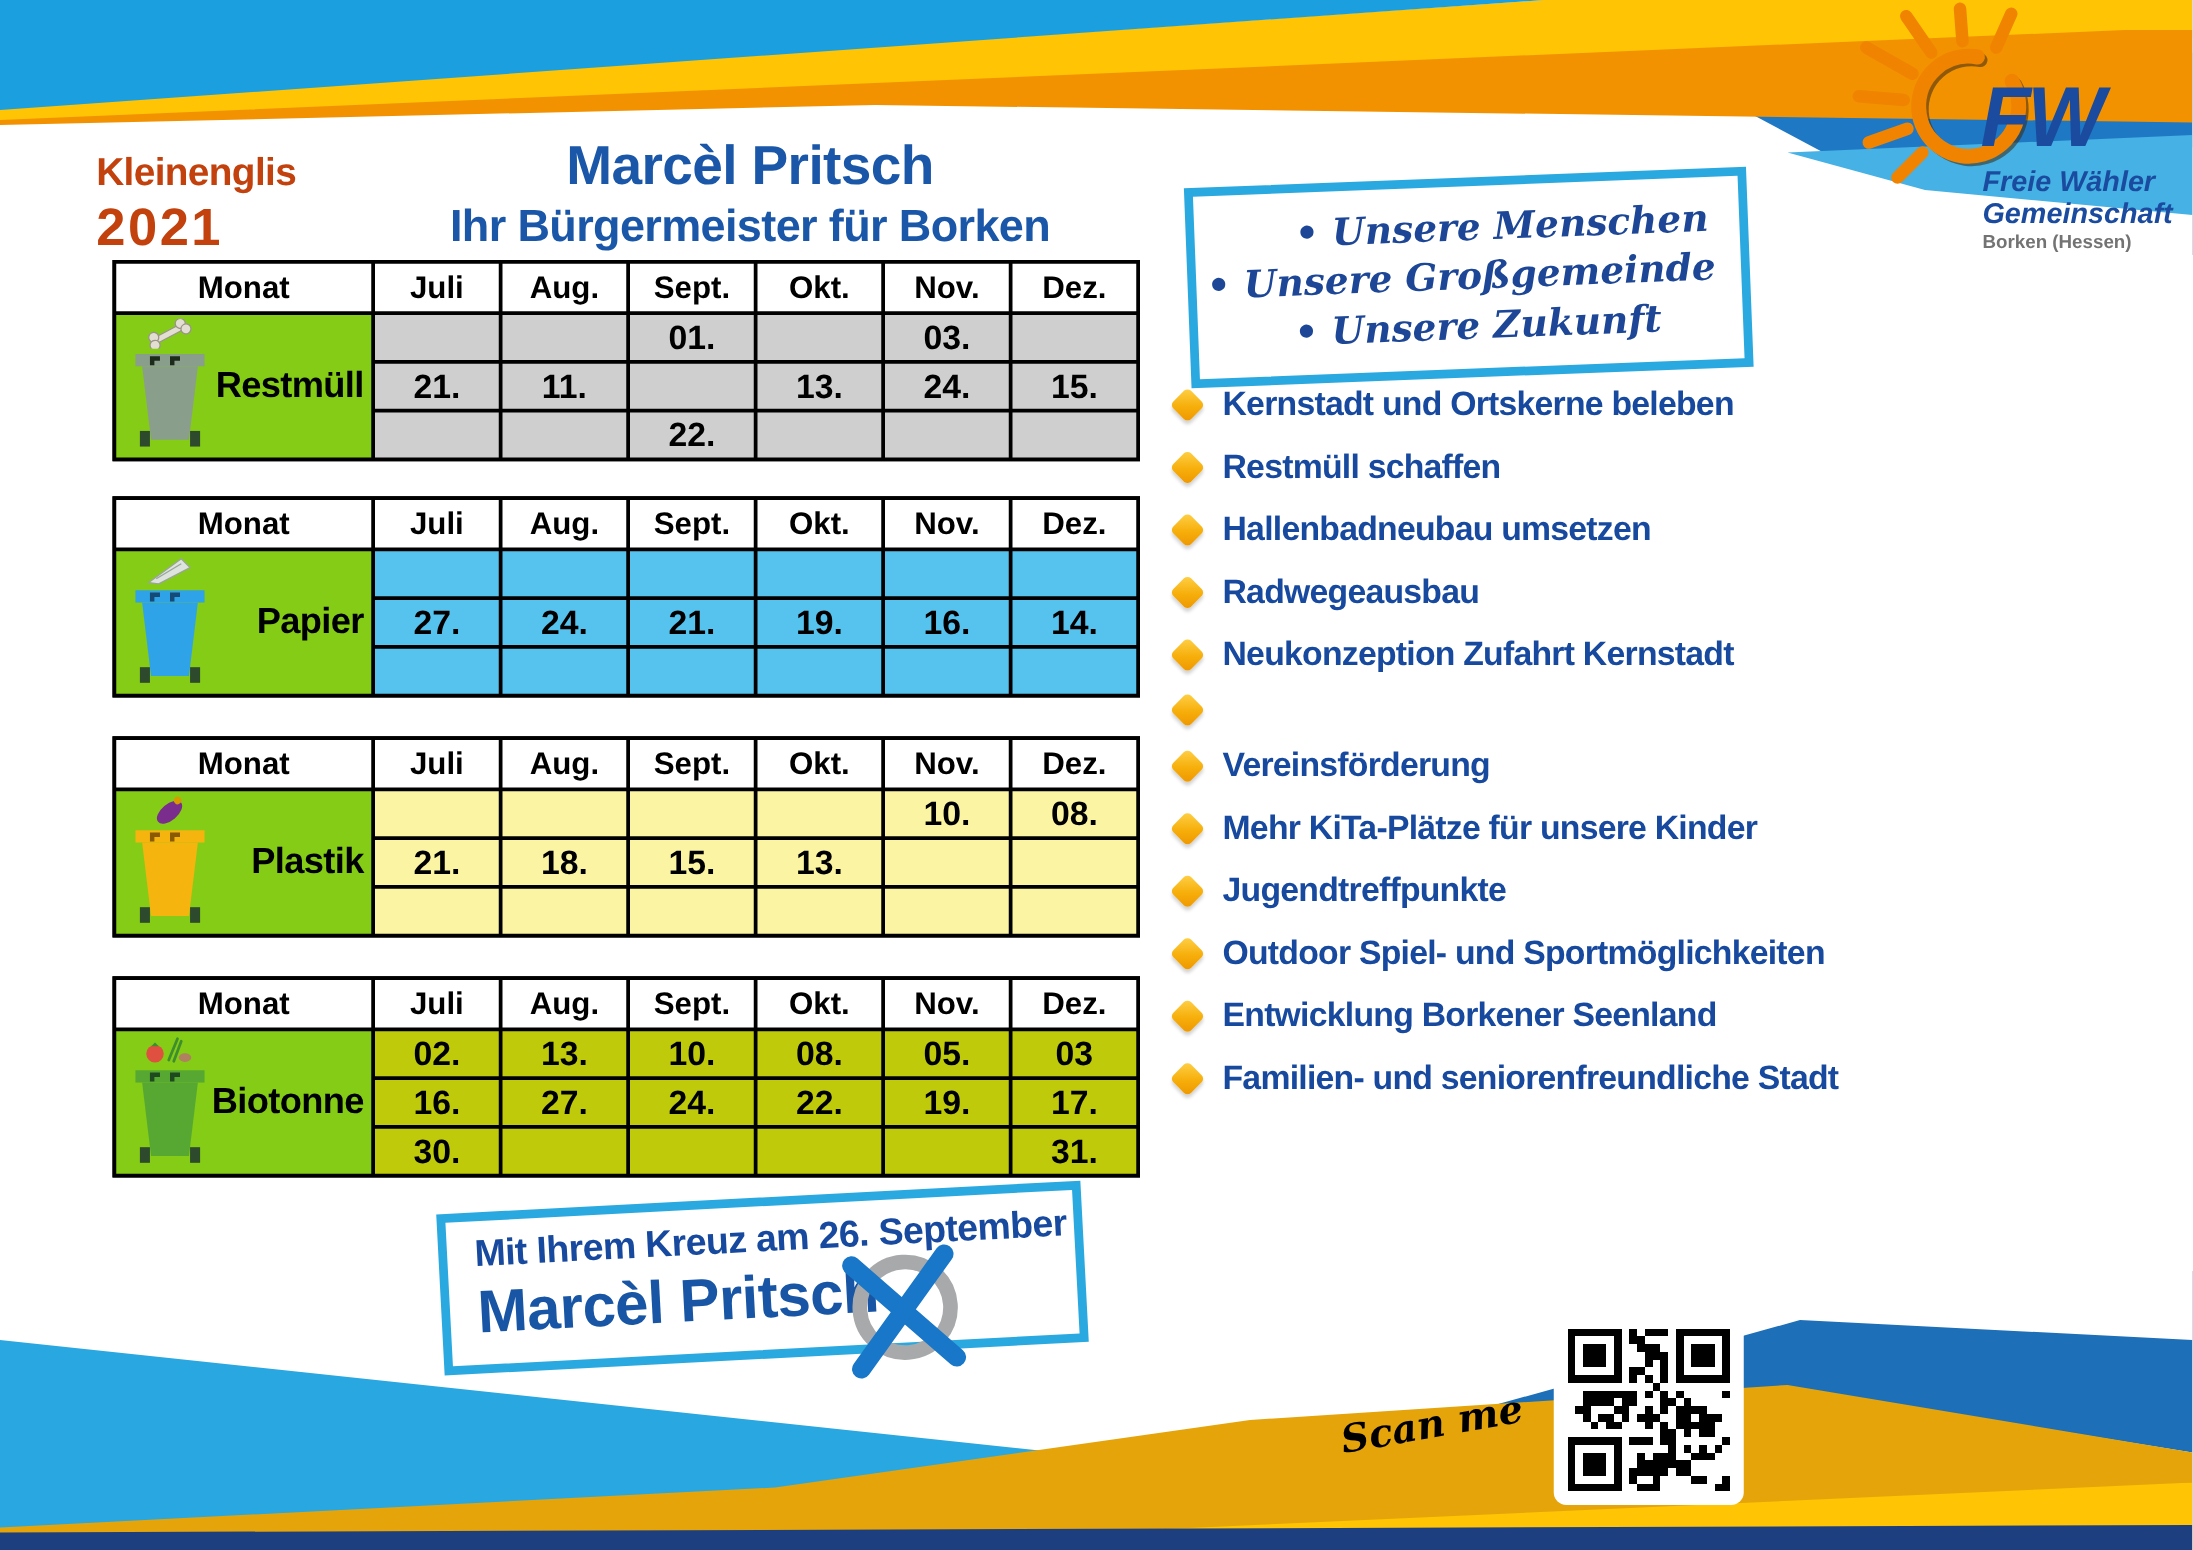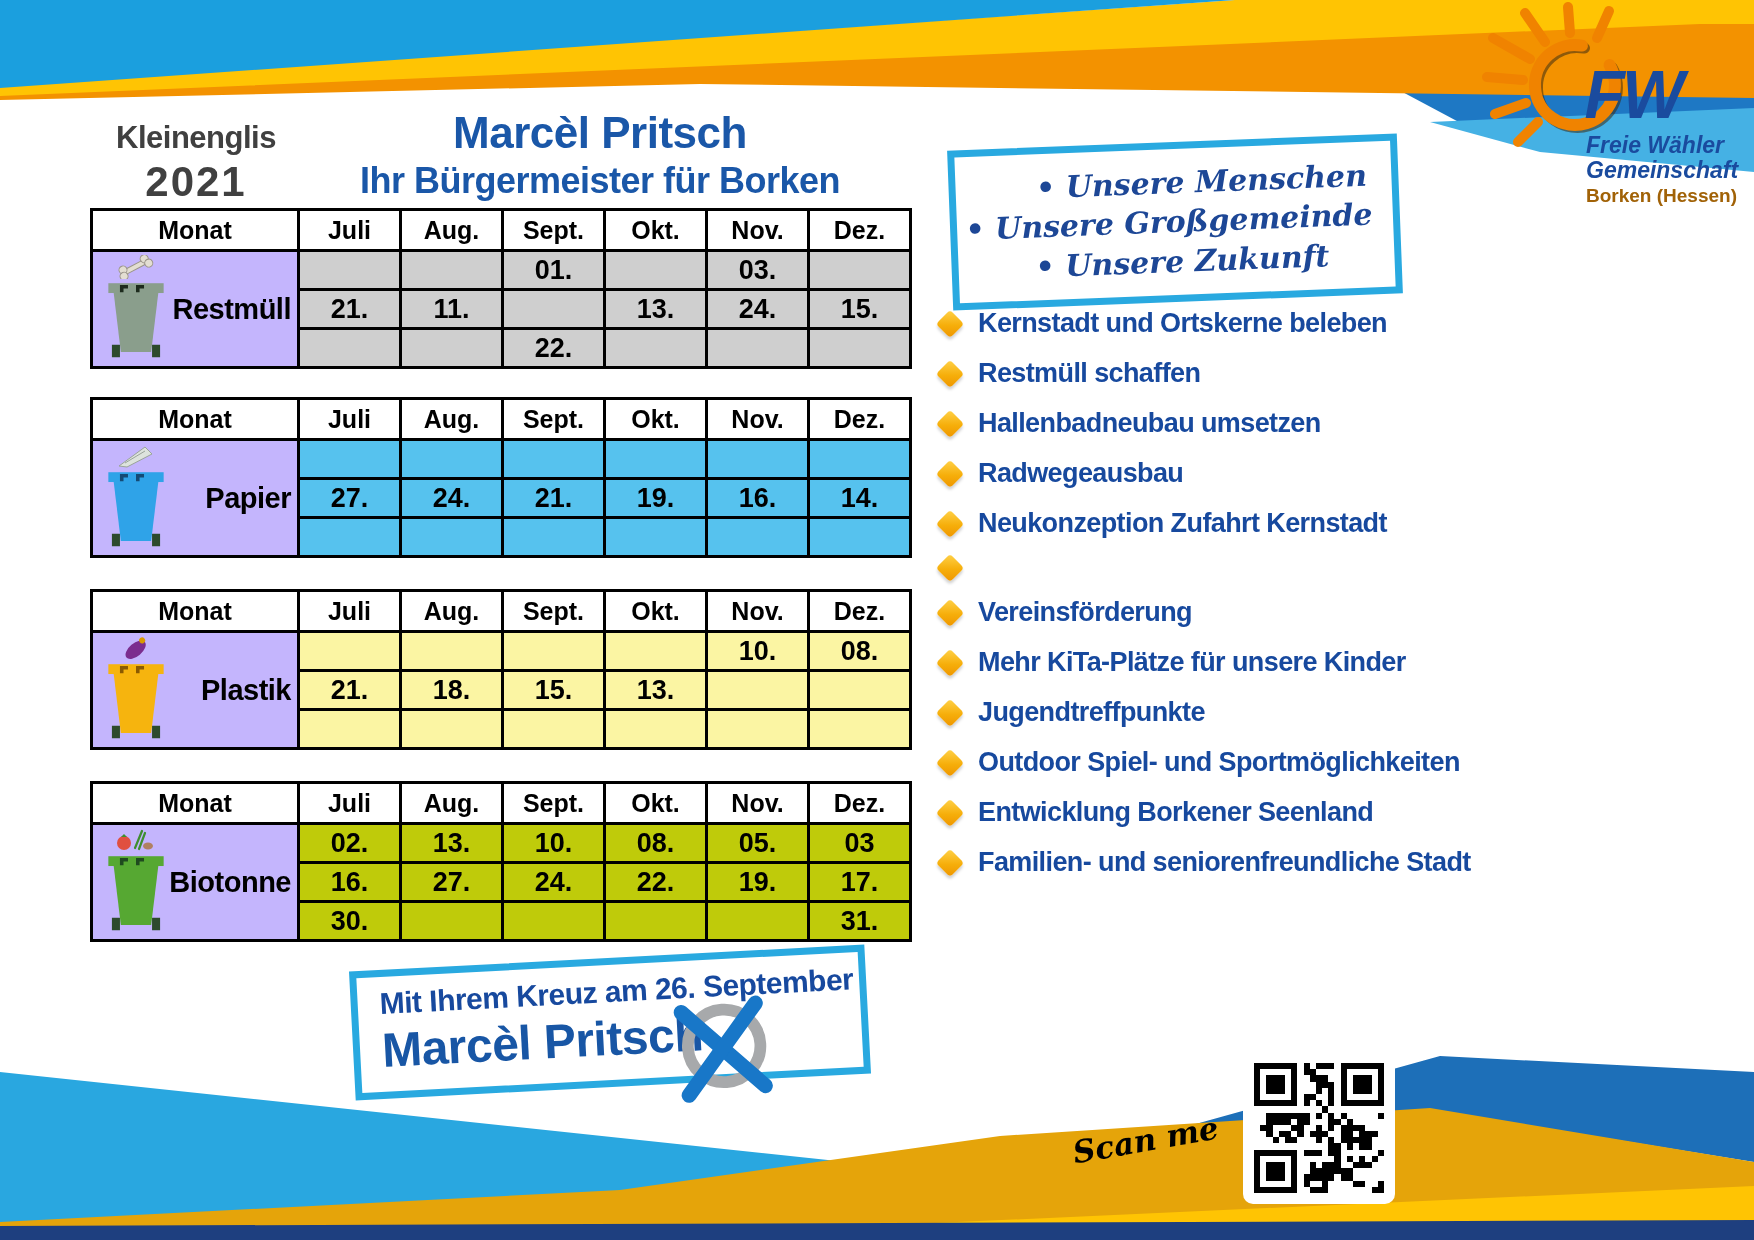--- a/index.html
+++ b/index.html
@@ -13,48 +13,48 @@
   .b-yellow-top{background:#FFC403;clip-path:polygon(0 86px,1235px 0,1754px 0,1754px 30px,0 97px);}
   .b-orange-top{background:#F39200;clip-path:polygon(0 96px,1700px 24px,1754px 24px,1754px 98px,700px 84px,0 100px);}
   .b-blue-top  {background:#1B9FDE;clip-path:polygon(0 0,1235px 0,0 88px);}
   .b-ltblue-bl {background:#29A7E0;clip-path:polygon(0 1072px,1280px 1208px,1280px 1240px,0 1240px);}
   .b-dkblue-br {background:#1D6FB8;clip-path:polygon(880px 1212px,1440px 1056px,1754px 1072px,1754px 1162px,1430px 1110px,1010px 1240px,940px 1240px);}
   .b-gold-bot  {background:#E5A40A;clip-path:polygon(0 1222px,620px 1190px,1000px 1136px,1430px 1108px,1754px 1162px,1754px 1240px,0 1240px);}
   .b-yel-sliver{background:#FFC403;clip-path:polygon(560px 1240px,1754px 1186px,1754px 1240px);}
   .b-navy-strip{background:#1E3F7F;clip-path:polygon(0 1226px,1754px 1220px,1754px 1240px,0 1240px);}
 
   
-  .place{position:absolute;left:88px;top:120px;width:216px;text-align:center;color:#404040;}
+  .place{position:absolute;left:77px;top:120px;width:216px;color:#c2410c;}
   .place-name{font-size:31px;font-weight:800;letter-spacing:-0.5px;}
   .place-year{font-size:42px;font-weight:800;letter-spacing:2px;margin-top:2px;}
   .title-wrap{position:absolute;left:300px;top:108px;width:600px;text-align:center;color:#1A57A8;}
   .title{font-size:44px;font-weight:800;letter-spacing:-0.5px;}
   .subtitle{font-size:36px;font-weight:800;letter-spacing:-0.5px;margin-top:2px;}
 
   
   .cal{position:absolute;left:90px;width:816px;display:grid;
        grid-template-columns:204px repeat(6,1fr);
        grid-template-rows:38px 36px 36px 36px;
        gap:3px;background:#000;border:3px solid #000;}
   .cell{background:#fff;display:flex;align-items:center;justify-content:center;}
   .cell.head{font-weight:800;font-size:25px;color:#000;}
   .cell.date{background:var(--cell);font-weight:800;font-size:27px;color:#000;}
   .monat{grid-column:1;grid-row:1;}
-  .bin-cell{grid-column:1;grid-row:2 / span 3;position:relative;background:#c4b5fd;}
+  .bin-cell{grid-column:1;grid-row:2 / span 3;position:relative;background:#84cc16;}
   .bin-label{position:absolute;right:6px;top:50%;transform:translateY(-50%);
              font-size:29px;font-weight:800;color:#000;letter-spacing:-0.5px;}
   .bin-svg{position:absolute;left:10px;top:22px;width:66px;height:88px;}
   .accent-svg{position:absolute;left:22px;top:3px;width:40px;height:24px;}
 
   
   .fw-logo-fw{position:absolute;left:1583px;top:55px;font-size:68px;font-weight:900;
               font-style:italic;color:#1A4B9E;letter-spacing:-3px;transform:scaleX(.97);}
   .fw-org{position:absolute;left:1586px;top:133px;color:#1A4B9E;font-weight:800;
           font-style:italic;font-size:23px;line-height:1.08;}
-  .fw-city{color:#a16207;font-style:normal;font-weight:700;font-size:19px;margin-top:3px;}
+  .fw-city{color:#737373;font-style:normal;font-weight:700;font-size:15px;margin-top:3px;}
   .sun-svg{position:absolute;left:1470px;top:0px;width:200px;height:165px;}
 
   .slogan-box{position:absolute;left:950px;top:142px;width:436px;height:146px;
               background:#fff;border:7px solid #29A9E0;transform:rotate(-2.2deg);
               display:flex;flex-direction:column;justify-content:center;align-items:center;
               gap:2px;}
   .slogan-line{font-family:"DejaVu Serif",serif;font-style:italic;font-weight:bold;
                color:#1D4796;font-size:30px;line-height:1.25;white-space:nowrap;}
   .slogan-line::before{content:"• ";}
   .slogan-line:nth-child(1){transform:translateX(28px);}

